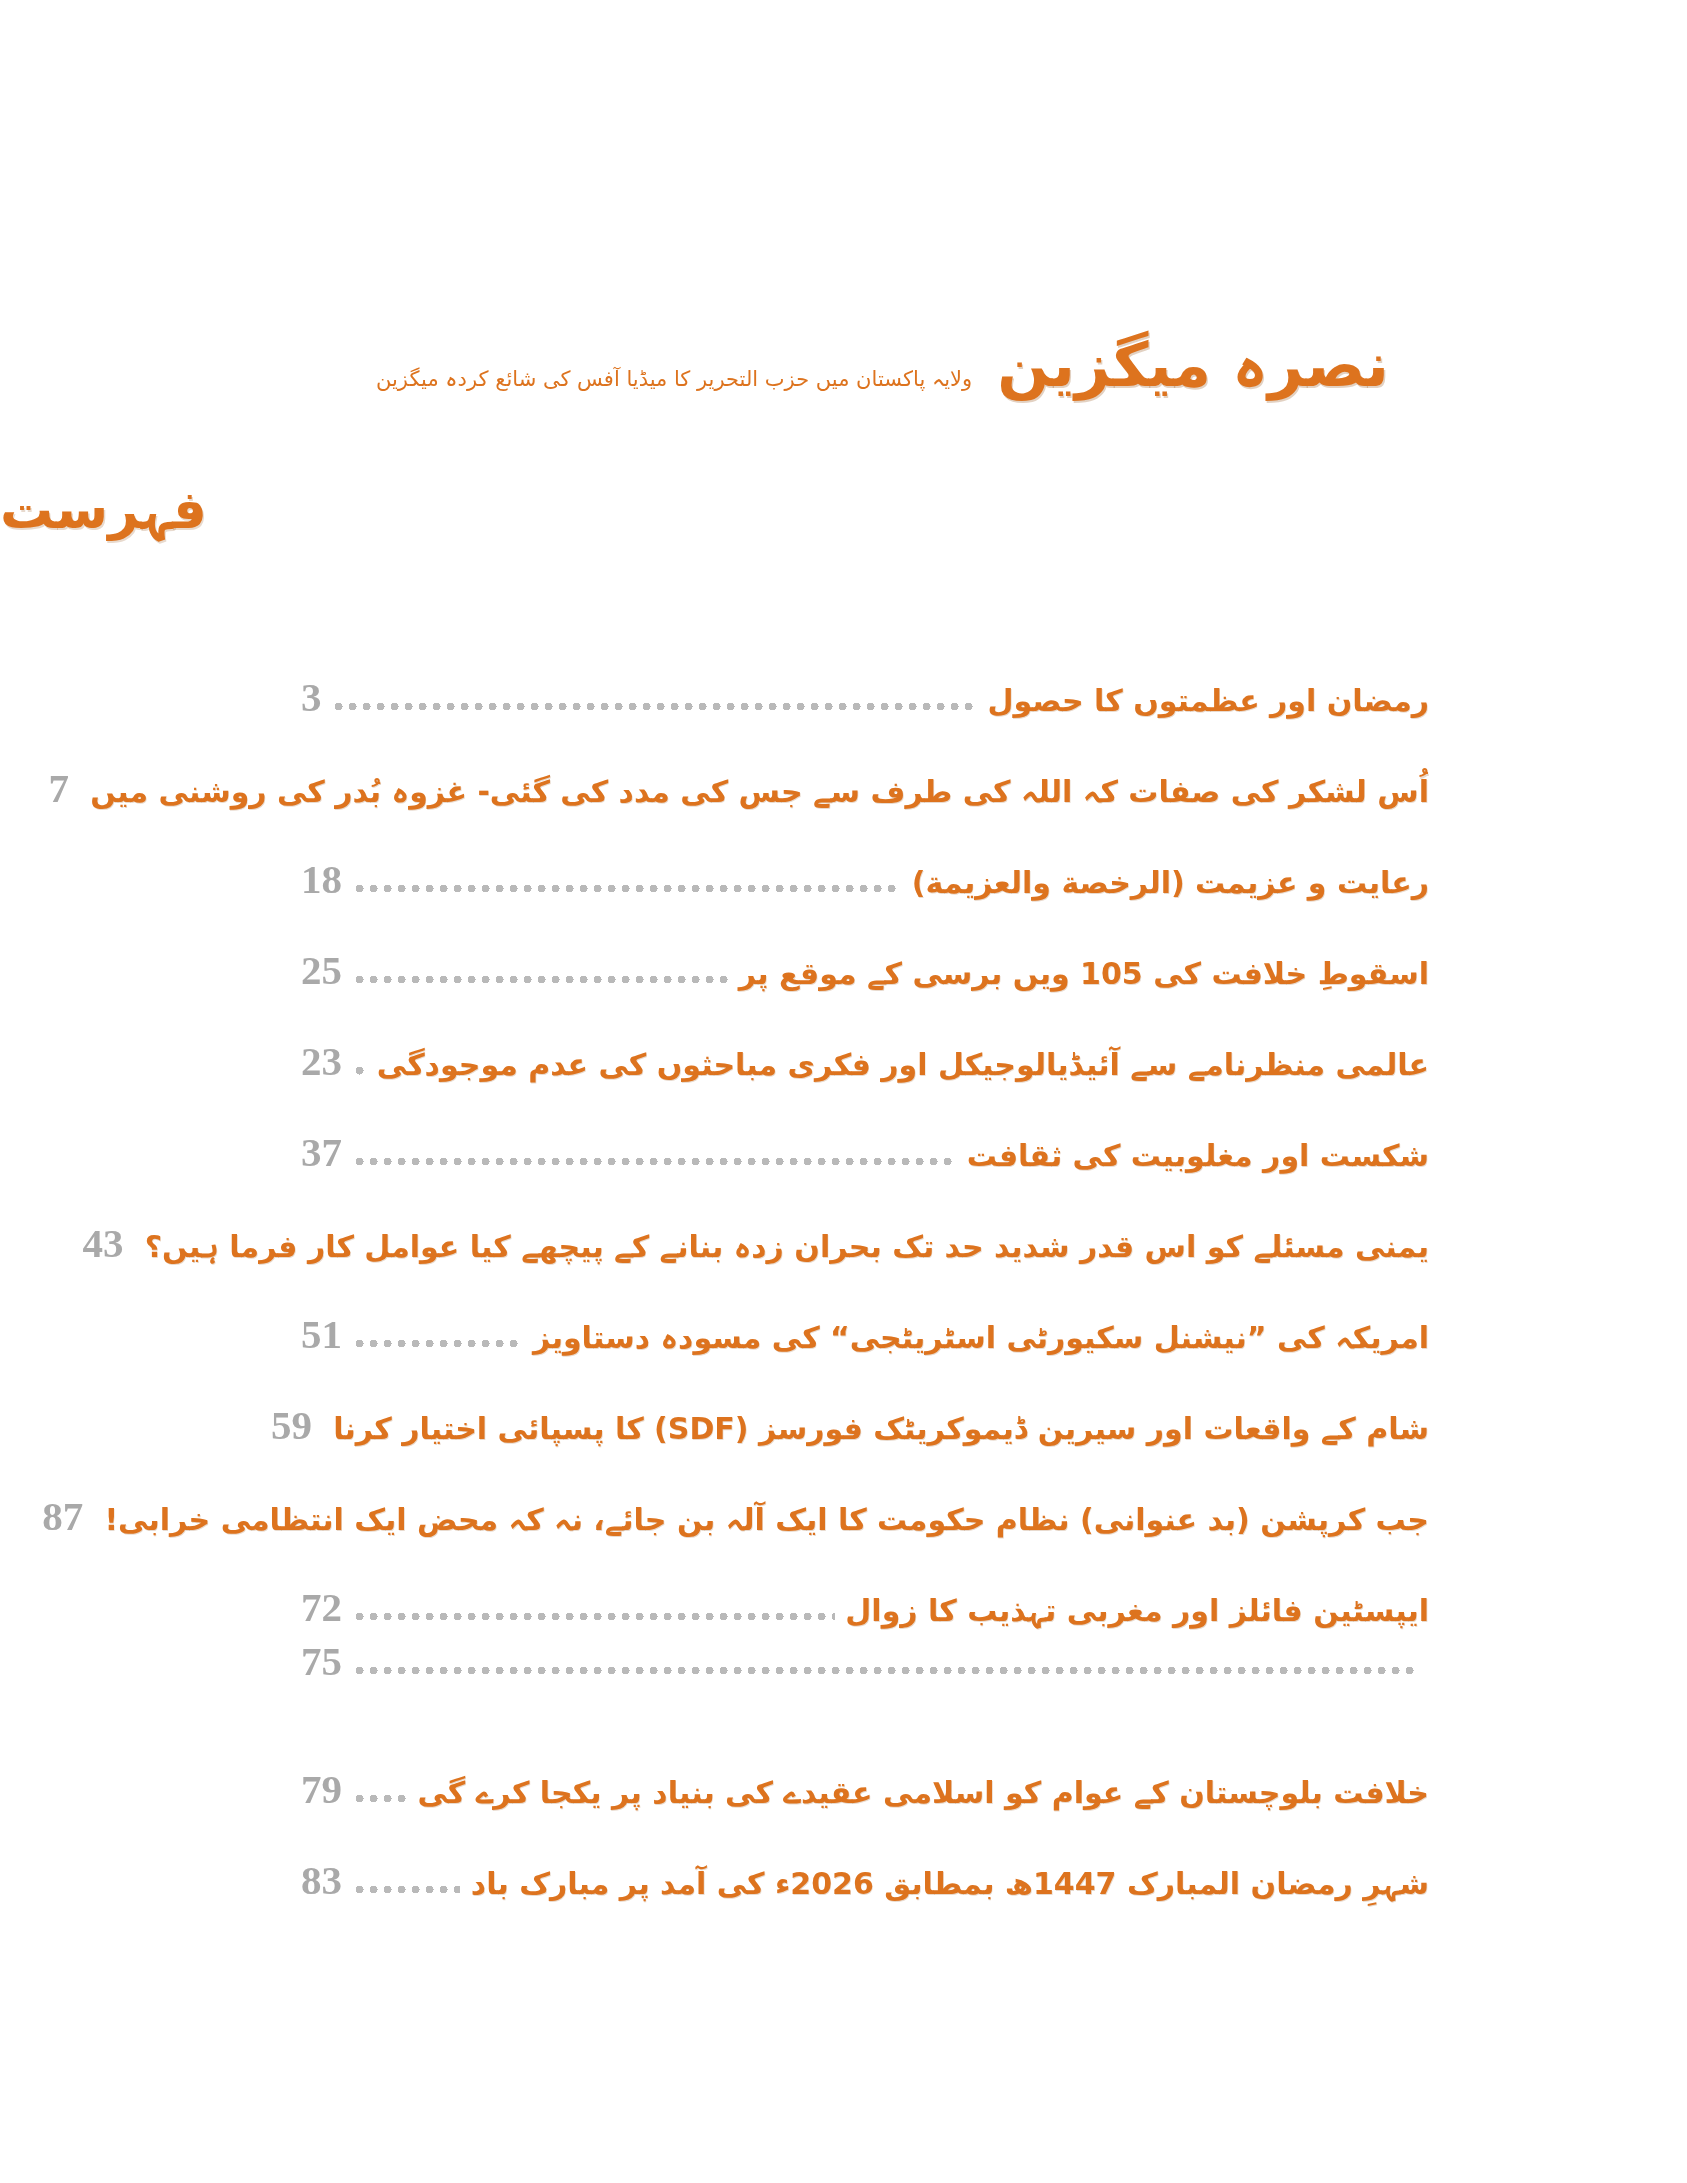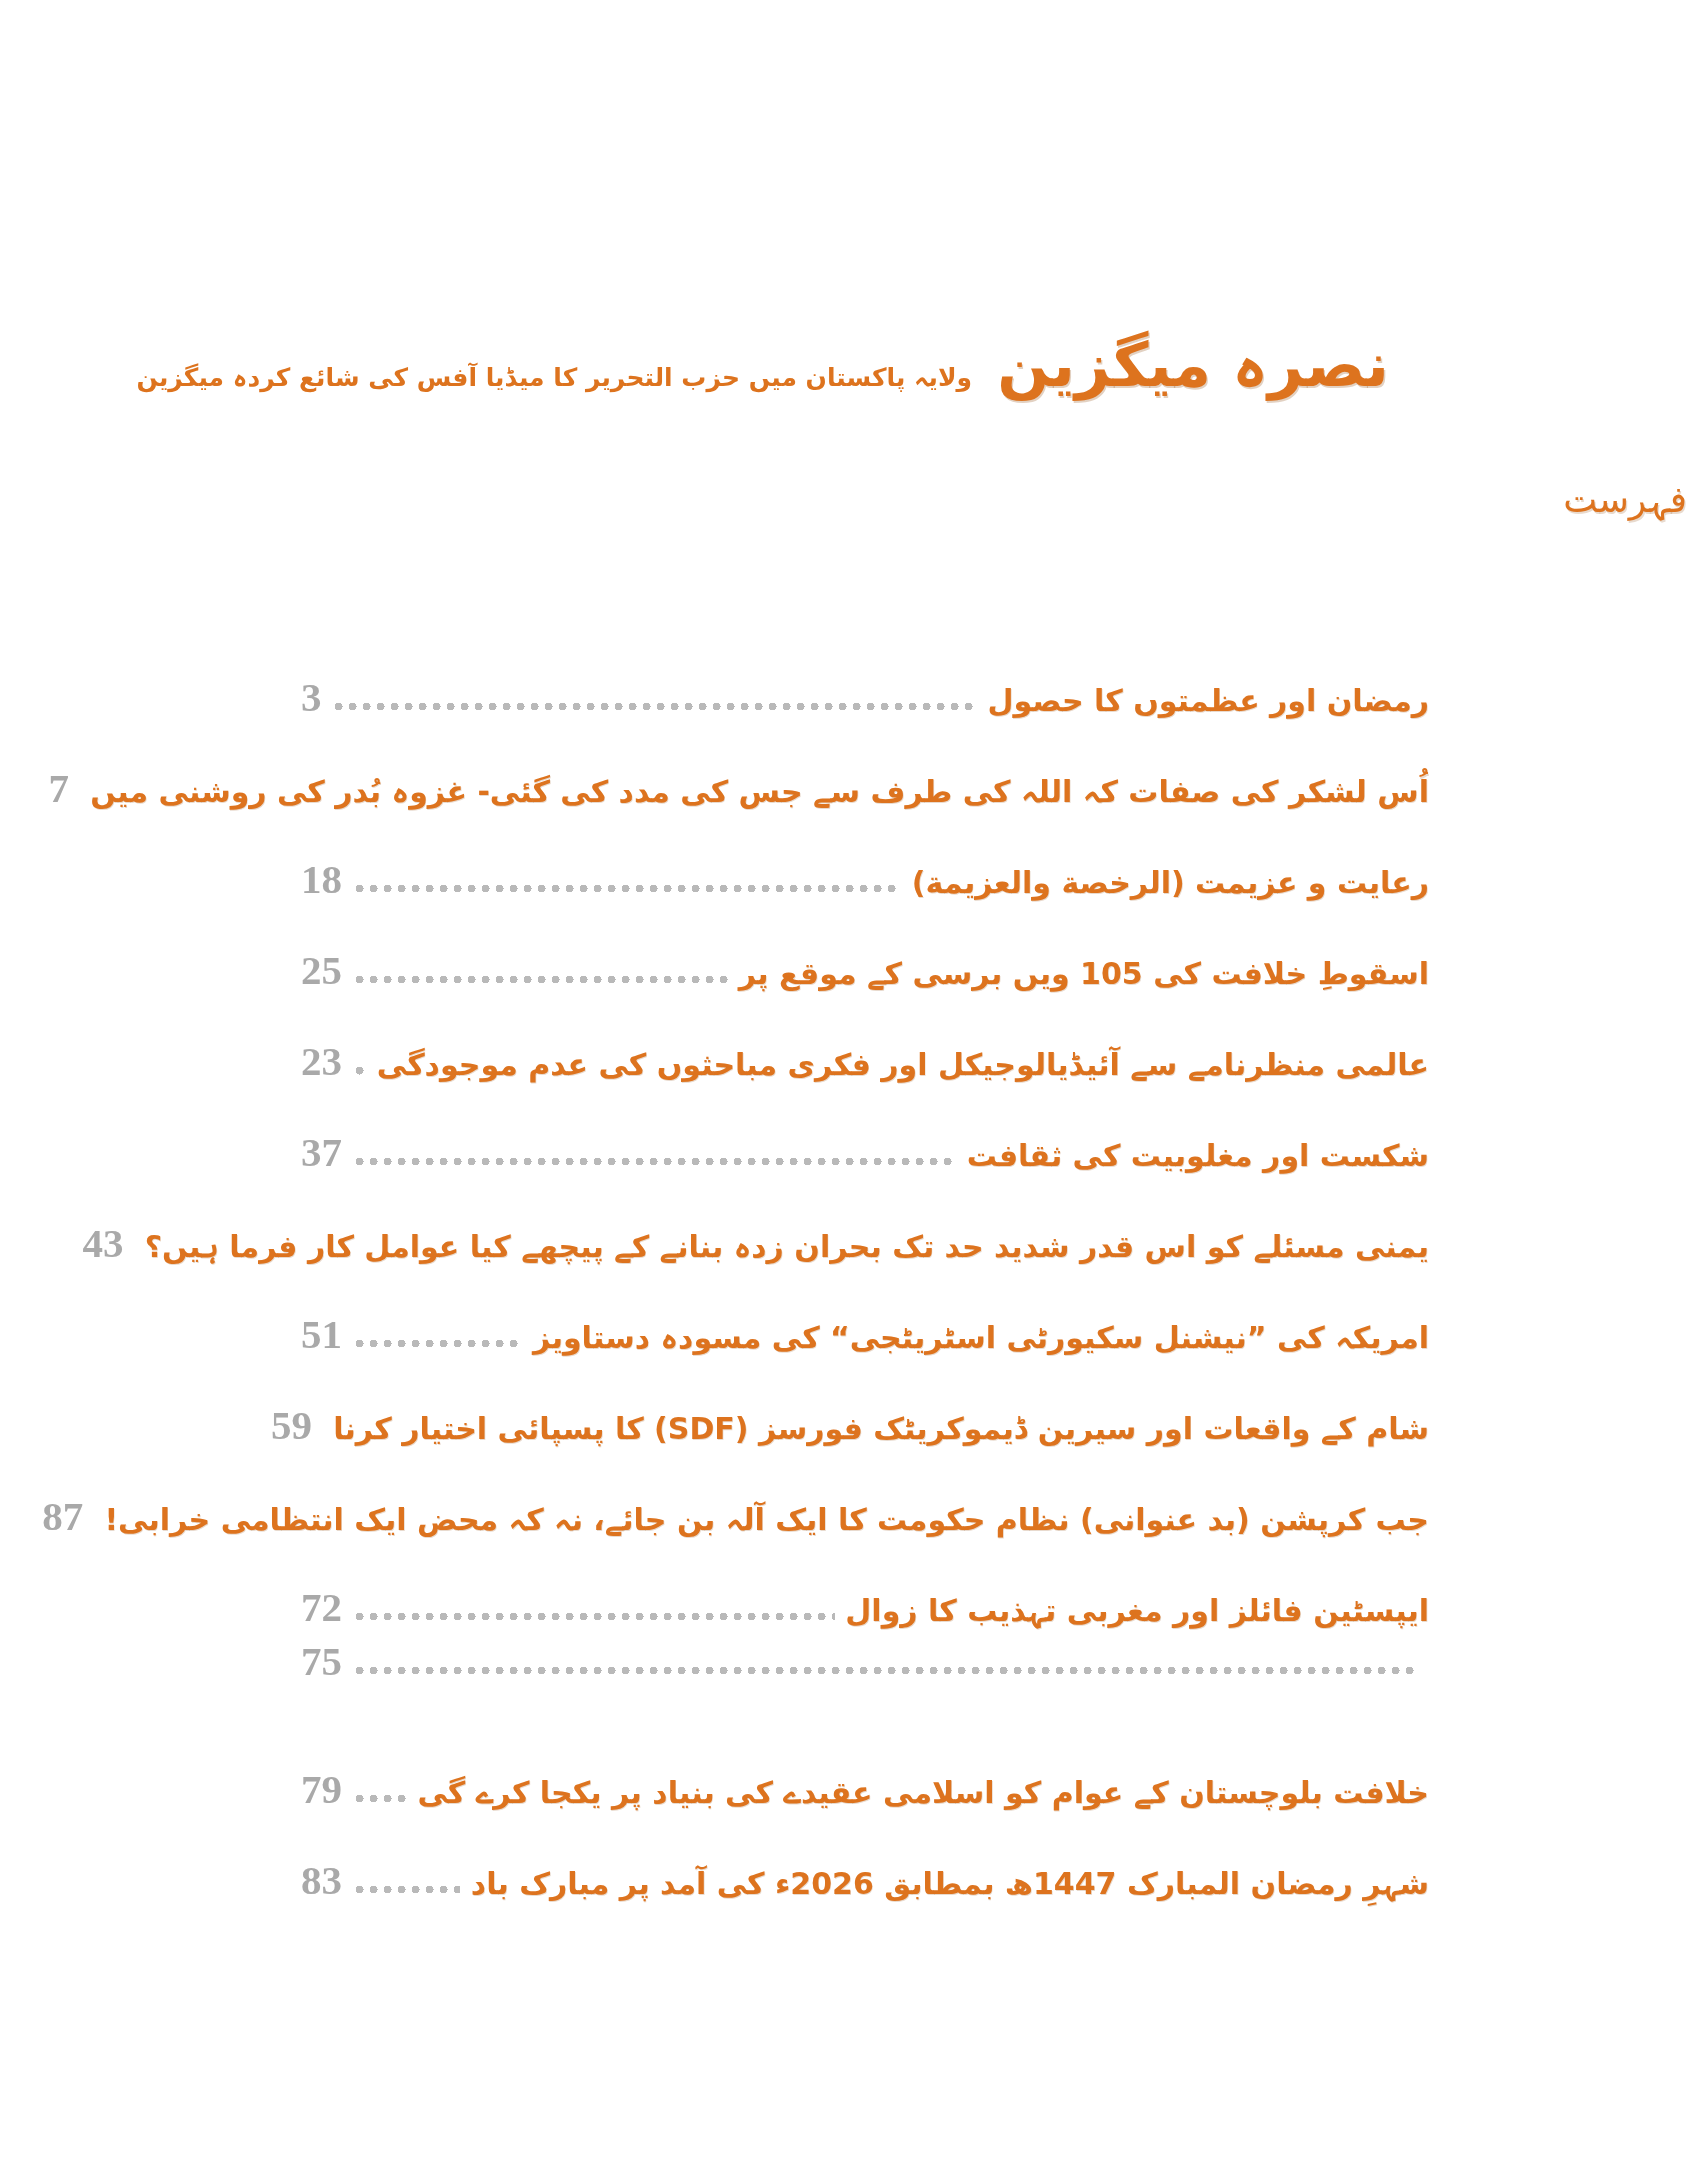--- a/index.html
+++ b/index.html
@@ -28,34 +28,34 @@
   }
   .magazine-title {
     font-size: 61px;
     font-weight: bold;
     color: var(--accent);
     line-height: 1;
     text-shadow: 1.3px 2px 0 rgba(140,70,10,0.25);
     text-align: center;
   }
   .magazine-subtitle {
-    font-size: 25px;
-    font-weight: bold;
+    font-size: 21px;
+    font-weight: normal;
     color: var(--accent);
     line-height: 1;
   }
   
   .toc-title {
     position: absolute;
     top: 478px;
     left: 0;
     width: 100%;
-    text-align: right;
-    font-size: 36px;
-    font-weight: normal;
+    text-align: left;
+    font-size: 53px;
+    font-weight: bold;
     color: var(--accent);
     line-height: 1.2;
     text-shadow: 1.3px 2px 0 rgba(140,70,10,0.2);
   }
   
   .toc-list {
     position: absolute;
     top: 640px;
     right: 258px;
     left: 301px;

